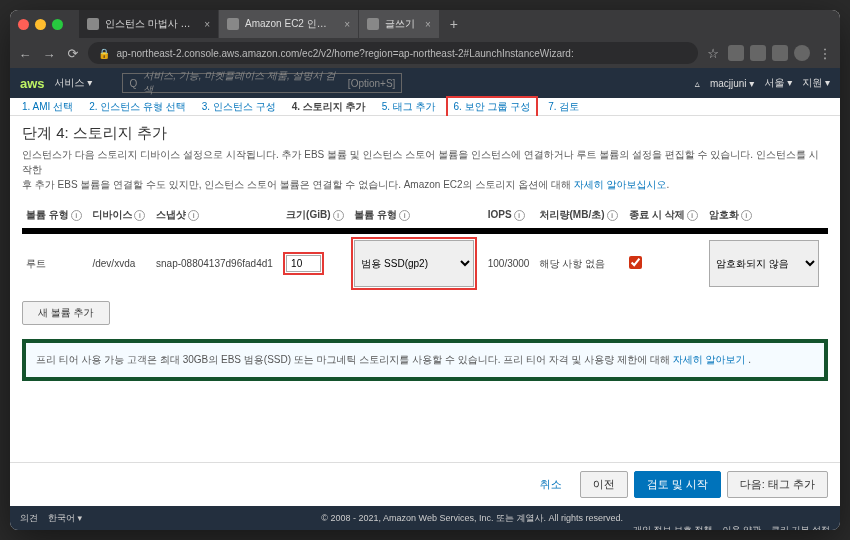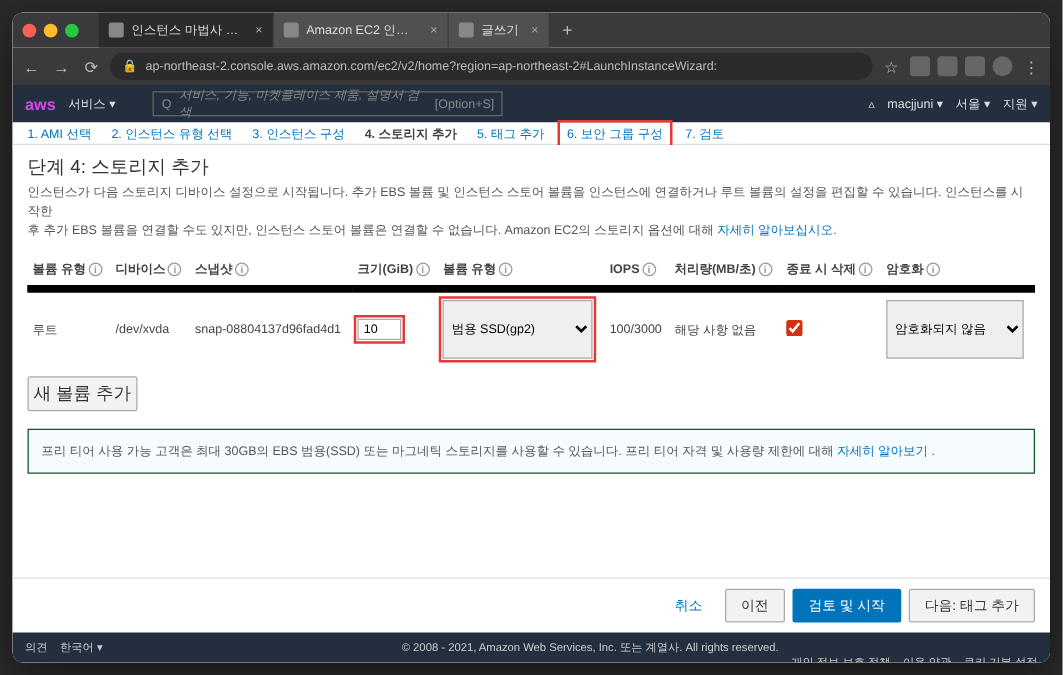--- a/index.html
+++ b/index.html
@@ -19,21 +19,21 @@
 .plus { color: #bbb; padding: 0 10px; display: flex; align-items: center; font-size: 14px; }
 
 .addrbar { background: #3a3a3c; height: 30px; display: flex; align-items: center; padding: 0 6px; gap: 6px; }
 .nav-ico { color: #bbb; width: 18px; text-align: center; font-size: 13px; }
 .addr { flex: 1; background: #2b2b2d; border-radius: 14px; height: 22px; display: flex; align-items: center; padding: 0 10px; color: #bbb; font-size: 10px; gap: 6px; }
 .addr .lock { font-size: 10px; }
 .ext-ico { width: 16px; height: 16px; border-radius: 3px; background: #666; }
 
 
 .aws-hdr { background: #232f3e; height: 30px; display: flex; align-items: center; padding: 0 10px; color: #ddd; font-size: 10px; gap: 10px; }
-.aws-logo { color: #d946ef; font-weight: bold; font-size: 13px; }
+.aws-logo { color: #bef264; font-weight: bold; font-size: 13px; }
 .aws-svc { color: #ddd; }
 .aws-search { flex: 0 0 280px; margin-left: 20px; background: transparent; border: 1px solid #666; height: 20px; display: flex; align-items: center; padding: 0 6px; color: #888; font-size: 10px; gap: 6px; }
 .aws-search .kbd { margin-left: auto; color: #888; }
 .aws-spacer { flex: 1; }
 .aws-right { display: flex; align-items: center; gap: 10px; }
 
 
 .steps { background: #fff; border-bottom: 1px solid #ddd; height: 18px; display: flex; align-items: center; padding: 0 6px; gap: 4px; font-size: 10px; }
 .step { color: #0073bb; padding: 0 6px; cursor: pointer; }
 .step.active { color: #444; font-weight: bold; }
@@ -48,23 +48,23 @@
 table.storage { width: 100%; border-collapse: collapse; font-size: 10px; }
 table.storage th { text-align: left; font-weight: bold; color: #444; padding: 6px 4px; border-bottom: 6px solid #000000; white-space: nowrap; }
 table.storage td { padding: 6px 4px; color: #444; vertical-align: middle; }
 .info-ico { display: inline-block; width: 11px; height: 11px; border: 1px solid #999; border-radius: 50%; color: #999; font-size: 8px; text-align: center; line-height: 10px; margin-left: 2px; }
 .inp { border: 1px solid #aaa; padding: 2px 4px; font-size: 10px; width: 35px; }
 .inp.hilite { outline: 2px solid #e53935; outline-offset: 1px; }
 select.sel { border: 1px solid #aaa; font-size: 10px; padding: 16px 2px; width: 120px; }
 select.sel.hilite { outline: 2px solid #e53935; outline-offset: 1px; }
 .chk { accent-color: #d13212; }
 
-.btn-add { border: 1px solid #aaa; background: #f2f2f2; padding: 4px 4px; font-size: 14px; margin-top: 8px; color: #333; cursor: pointer; border-radius: 2px; }
-
-.free-tier { border: 1px solid #14532d; background: #f5fbff; padding: 10px; margin-top: 14px; font-size: 10px; color: #555; }
+.btn-add { border: 1px solid #aaa; background: #f2f2f2; padding: 4px 15px; font-size: 10px; margin-top: 8px; color: #333; cursor: pointer; border-radius: 2px; }
+
+.free-tier { border: 4px solid #14532d; background: #f5fbff; padding: 10px; margin-top: 14px; font-size: 10px; color: #555; }
 .free-tier a { color: #0073bb; }
 
 
 .actions { background: #fff; border-top: 1px solid #ddd; padding: 8px 12px; display: flex; justify-content: flex-end; gap: 6px; }
 .btn { border: 1px solid #aaa; background: #f2f2f2; padding: 5px 12px; font-size: 11px; border-radius: 2px; cursor: pointer; color: #333; }
 .btn.link { border: none; background: none; color: #0073bb; }
 .btn.primary { background: #0073bb; border-color: #0073bb; color: #fff; }
 
 
 .aws-ftr { background: #232f3e; height: 24px; display: flex; align-items: center; padding: 0 10px; color: #ccc; font-size: 9px; gap: 10px; }

